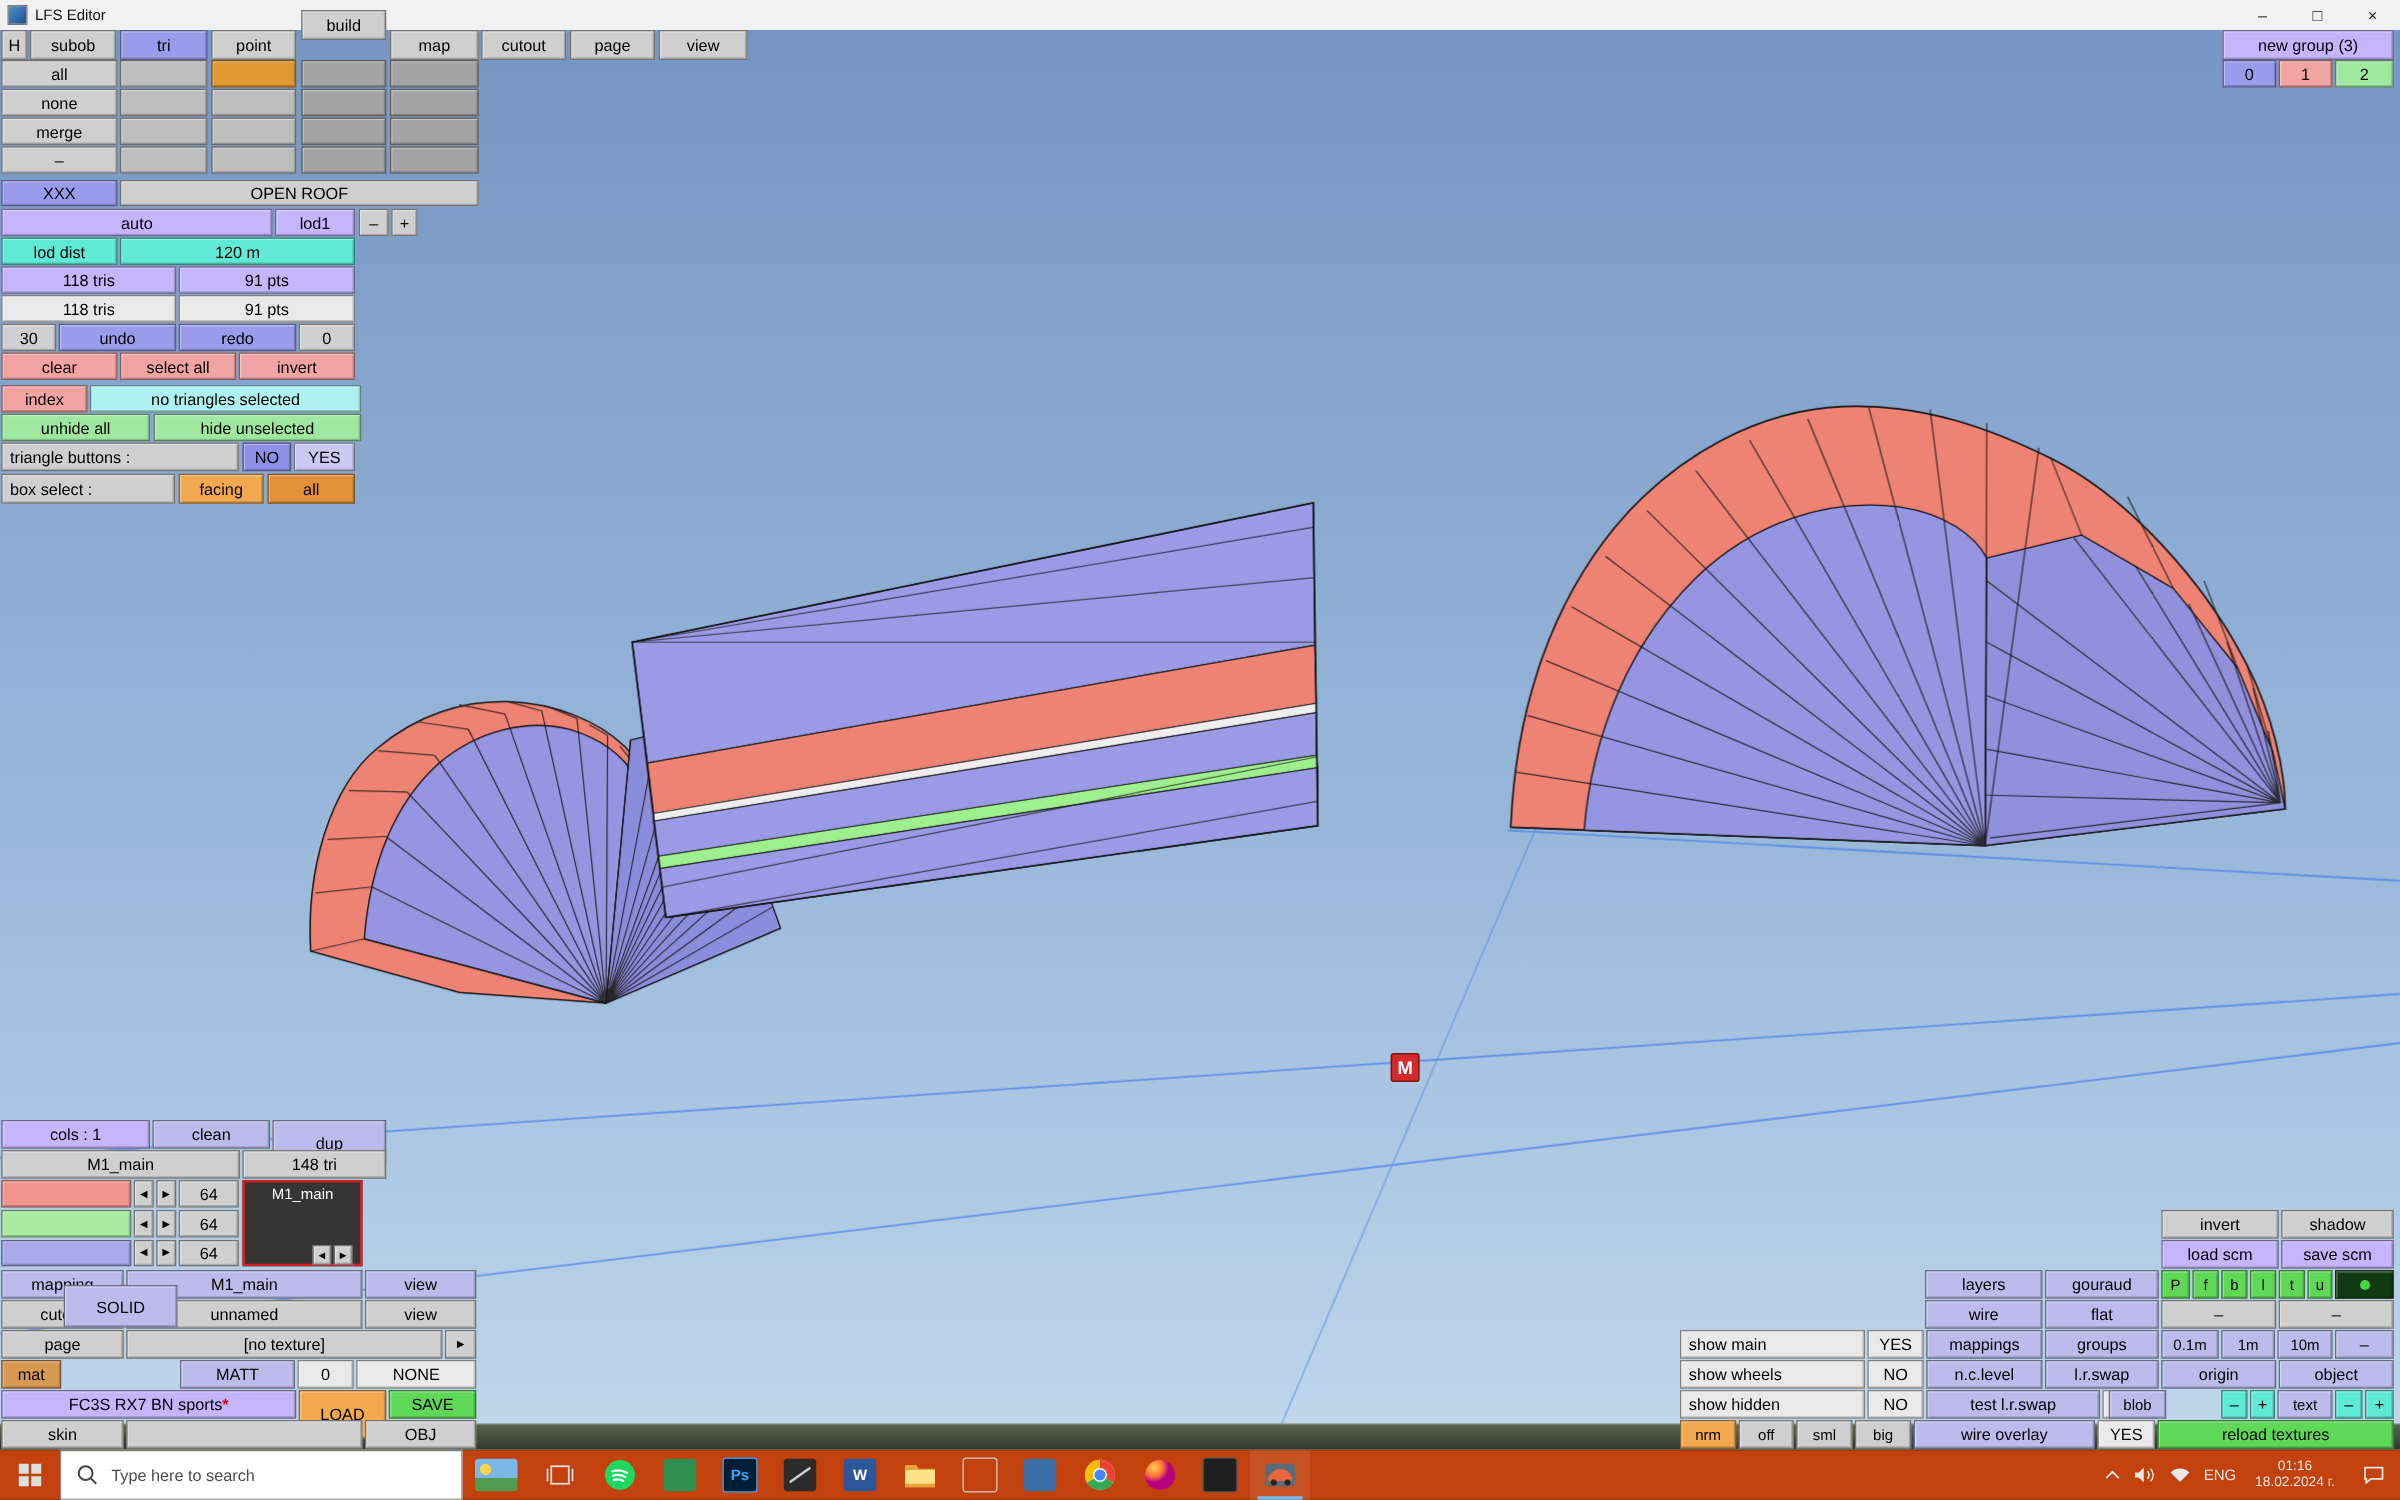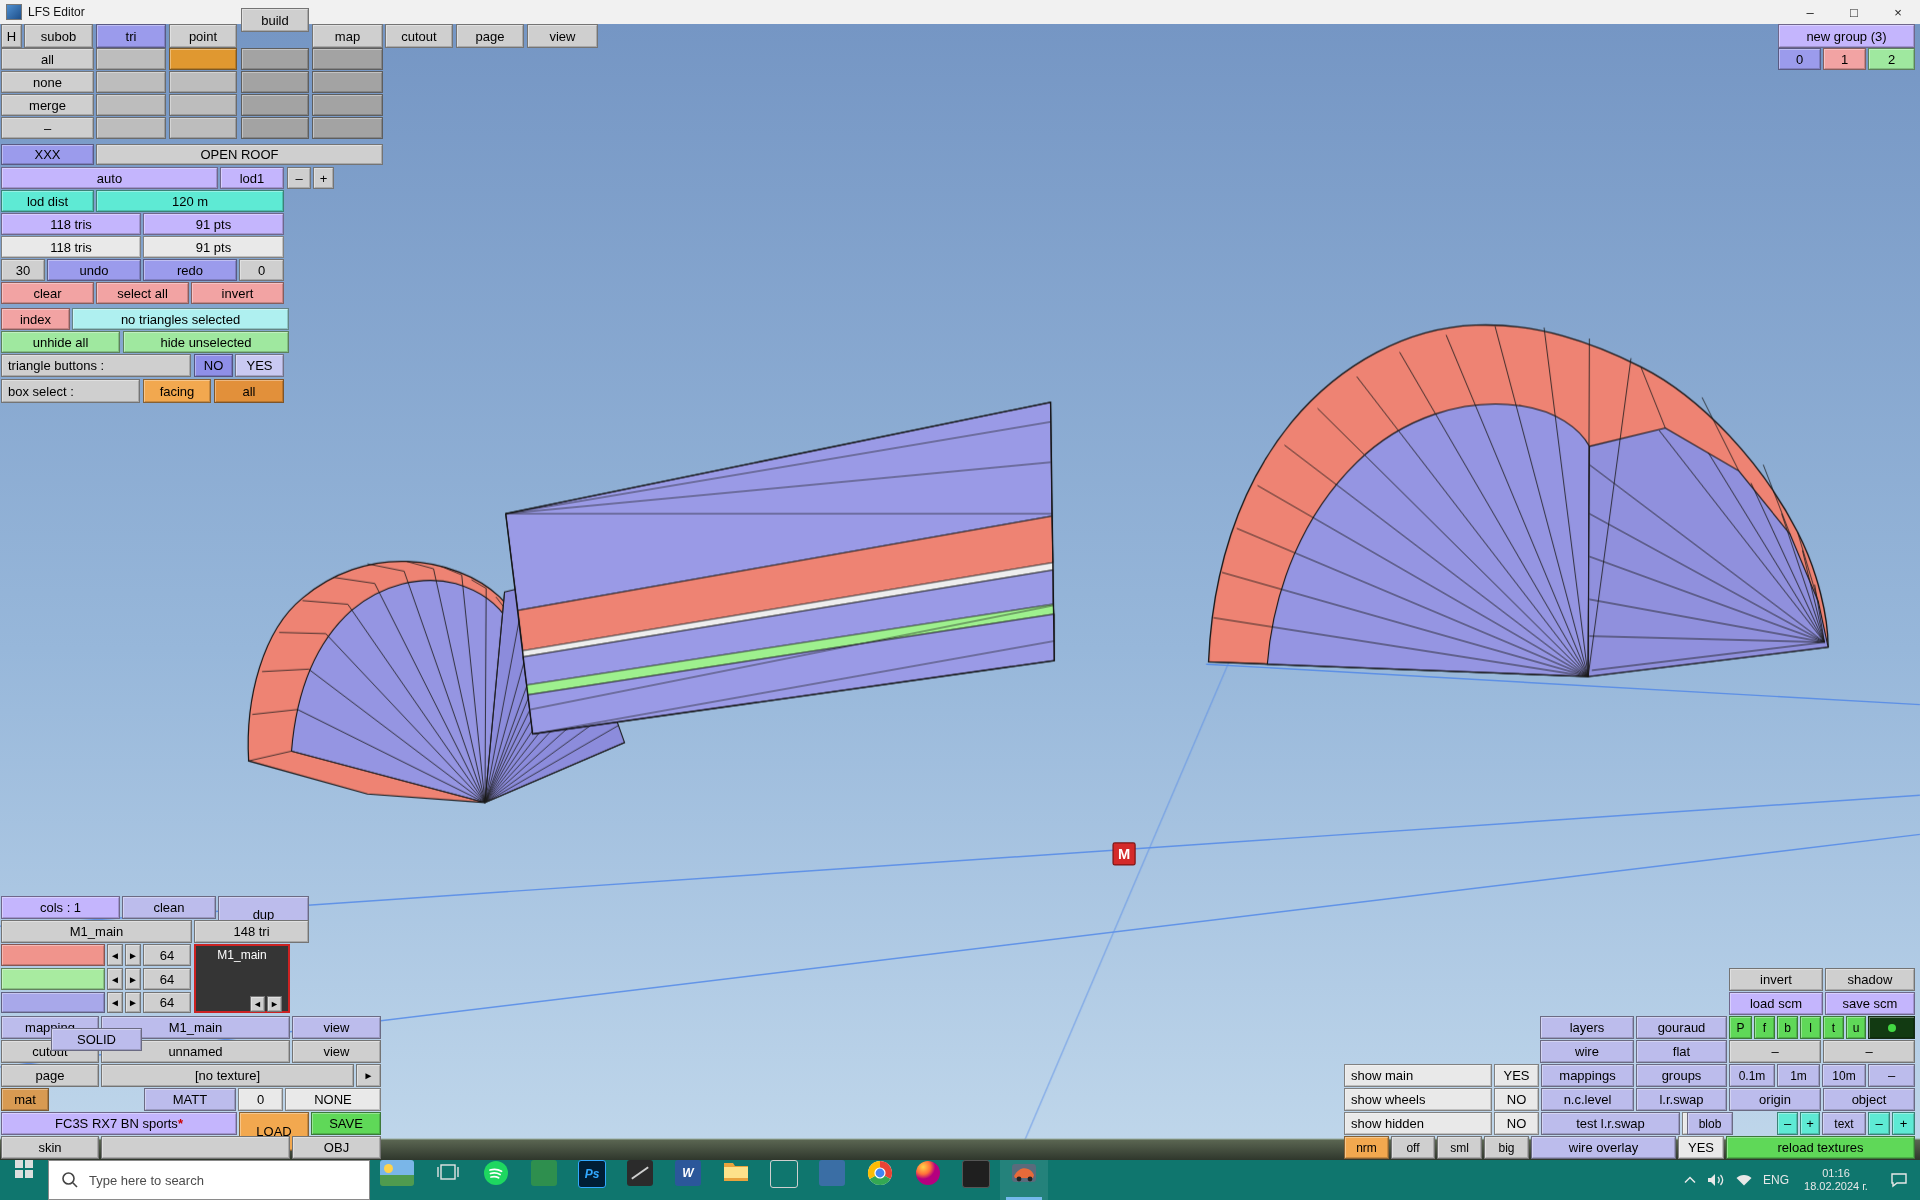--- a/index.html
+++ b/index.html
@@ -18,22 +18,22 @@
   
   #titlebar{position:absolute;left:0;top:0;width:1920px;height:24px;background:#f1f1f1;display:flex;align-items:center;}
   #titlebar .ticon{width:14px;height:14px;margin:0 6px 0 6px;background:linear-gradient(135deg,#4f8fd0,#1d4f8a);border:1px solid #777;}
   #titlebar .ttl{font-size:12px;color:#111;}
   #titlebar .sp{flex:1}
   .capbtn{width:44px;height:24px;display:flex;align-items:center;justify-content:center;font-size:13px;color:#222;}
   
   #preview{position:absolute;left:194px;top:944px;width:96px;height:69px;background:#353535;border:2px solid #cc2222;box-sizing:border-box;
            color:#fff;font-size:12px;display:flex;justify-content:center;align-items:flex-start;padding-top:2px;}
   
-  #taskbar{position:absolute;left:0;top:1160px;width:1920px;height:40px;background:#0f766e;display:flex;align-items:stretch;color:#e8e8e8;}
-  .tb-ic{width:48px;display:flex;justify-content:center;position:relative;font-style:italic;}
+  #taskbar{position:absolute;left:0;top:1160px;width:1920px;height:40px;background:#c2410c;display:flex;align-items:stretch;color:#e8e8e8;}
+  .tb-ic{width:48px;display:flex;align-items:center;justify-content:center;position:relative;}
   .tb-ic.active{background:rgba(255,255,255,.09);}
   .tb-ic.active:after{content:"";position:absolute;left:6px;right:6px;bottom:0;height:3px;background:#76b9ed;}
   #tb-search{width:322px;background:#fff;border:1px solid #8a8a8a;box-sizing:border-box;display:flex;align-items:center;}
   #tb-search input{border:0;outline:0;background:transparent;flex:1;font:13px "Liberation Sans",sans-serif;color:#333;}
   #tb-search input::placeholder{color:#4c4c4c;}
   .winlogo{width:18px;height:18px;display:grid;grid-template-columns:8px 8px;grid-template-rows:8px 8px;gap:2px;}
   .winlogo i{background:#dedede;}
   .sq{width:26px;height:26px;border-radius:3px;display:flex;align-items:center;justify-content:center;font-weight:bold;font-size:12px;}
   .tray{display:flex;align-items:center;margin-left:auto;}
   .tray-ic{height:40px;display:flex;align-items:center;justify-content:center;}
@@ -229,21 +229,21 @@
 
   <div class="b c-gray" style="left:1px;top:1040px;width:98px;height:23px">cutout</div>
   <div class="b c-gray" style="left:101px;top:1040px;width:189px;height:23px">unnamed</div>
   <div class="b c-gray" style="left:292px;top:1040px;width:89px;height:23px">view</div>
 
   <div class="b c-gray" style="left:1px;top:1064px;width:98px;height:23px">page</div>
   <div class="b c-gray" style="left:101px;top:1064px;width:253px;height:23px">[no texture]</div>
   <div class="b c-gray" style="left:356px;top:1064px;width:25px;height:23px;font-size:10px">►</div>
 
   <div class="b c-tan" style="left:1px;top:1088px;width:48px;height:23px">mat</div>
-  <div class="b c-lav" style="left:51px;top:1028px;width:91px;height:23px">SOLID</div>
+  <div class="b c-lav" style="left:51px;top:1028px;width:91px;height:34px">SOLID</div>
   <div class="b c-lav" style="left:144px;top:1088px;width:92px;height:23px">MATT</div>
   <div class="b c-light" style="left:238px;top:1088px;width:45px;height:23px">0</div>
   <div class="b c-light" style="left:285px;top:1088px;width:96px;height:23px">NONE</div>
 
   <div class="b c-yellow" style="left:1px;top:1112px;width:236px;height:23px">
     <span>FC3S RX7 BN sports</span>
       <span style="color:#cc0000;font-weight:bold">*</span>
   </div>
   <div class="b c-orange" style="left:239px;top:1112px;width:70px;height:39px">LOAD</div>
   <div class="b c-green2" style="left:311px;top:1112px;width:70px;height:23px">SAVE</div>

